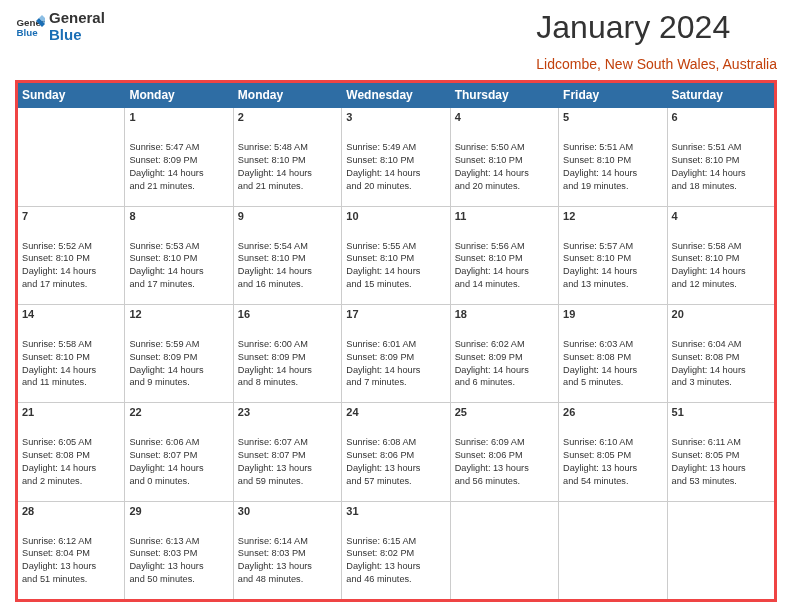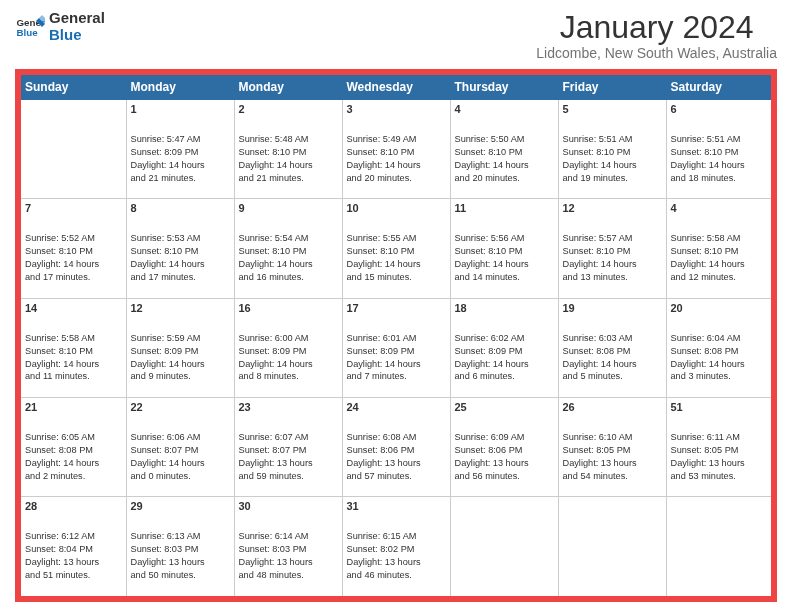--- a/index.html
+++ b/index.html
@@ -26,35 +26,36 @@
     .logo {
       display: flex;
       align-items: center;
       gap: 4px;
     }
     .logo-icon {
       width: 30px;
       height: 30px;
     }
     .title-block {
-      text-align: center;
+      text-align: left;
     }
     .month-title {
       font-size: 32px;
       font-weight: normal;
       color: #333;
       line-height: 1.1;
     }
     .location {
       font-size: 14px;
-      color: #737373;
+      color: #c2410c;
+      margin-top: 11px;
     }
     .calendar {
       flex: 1;
-      border: 6px solid #ef4444;
+      border: 3px solid #ef4444;
       border-collapse: collapse;
       width: 100%;
       table-layout: fixed;
     }
     .calendar th {
       background: #2e6da4;
       color: #fff;
       font-size: 12px;
       font-weight: bold;
       padding: 5px 4px;

